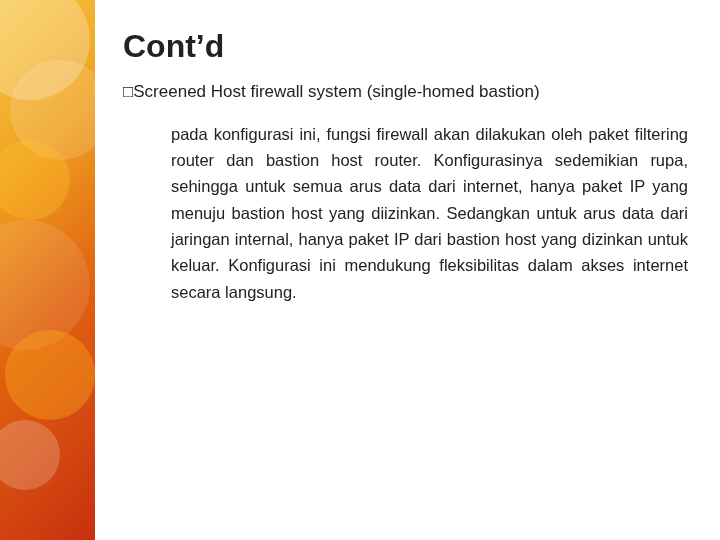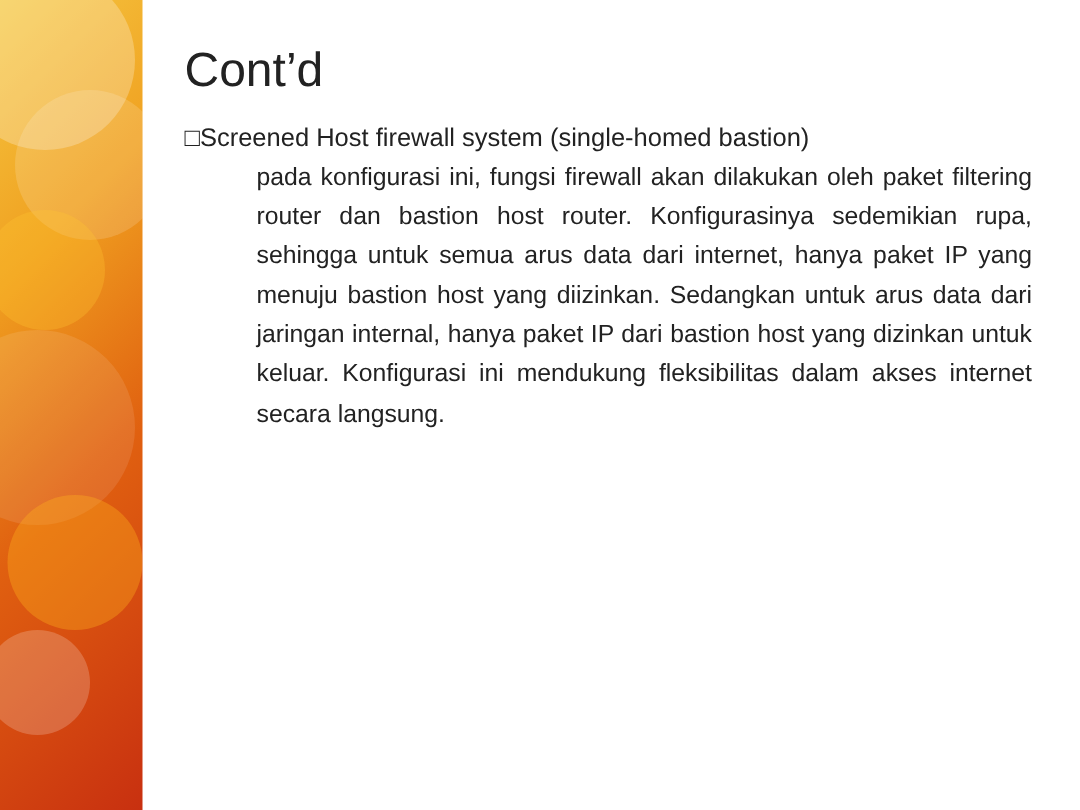--- a/index.html
+++ b/index.html
@@ -88,29 +88,29 @@
 
     .content {
       flex: 1;
       padding: 28px 32px 28px 28px;
       display: flex;
       flex-direction: column;
     }
 
     .title {
       font-size: 32px;
-      font-weight: normal;
+      font-weight: bold;
       color: #222;
       margin-bottom: 14px;
     }
 
     .subtitle {
       font-size: 17px;
       color: #222;
-      margin-bottom: 0;
+      margin-bottom: 16px;
       line-height: 1.5;
     }
 
     .body-text {
       font-size: 16.5px;
       color: #222;
       line-height: 1.6;
       text-align: justify;
       margin-left: 48px;
     }

